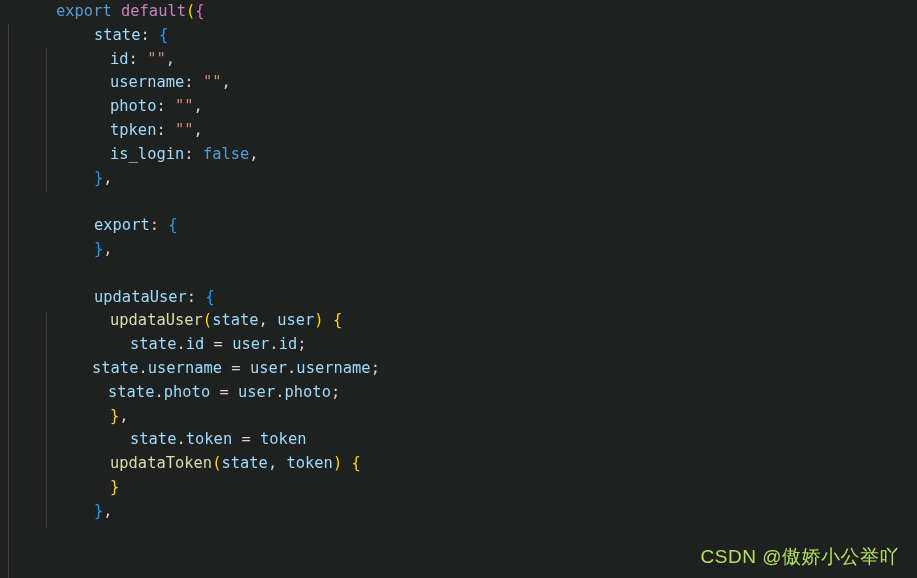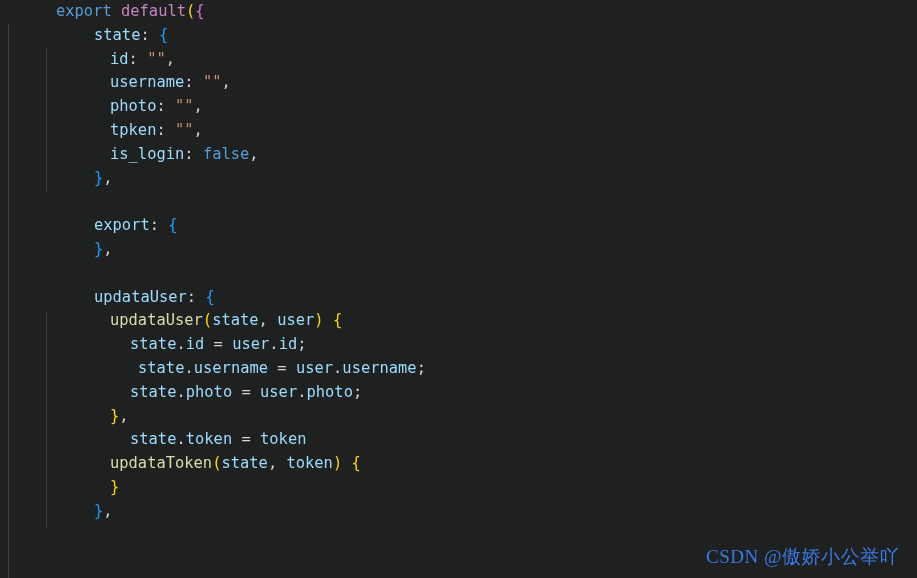--- a/index.html
+++ b/index.html
@@ -65,22 +65,22 @@
   .t-fn       { color: #dcdcaa; }
   .t-plain    { color: #d4d4d4; }
   .t-b-yellow { color: #ffd700; }
   .t-b-pink   { color: #da70d6; }
   .t-b-blue   { color: #179fff; }
 
   #watermark {
     position: absolute;
     right: 18px;
     bottom: 8px;
-    color: #3b82f6;
-    font-family: Liberation Serif, serif;
+    color: #bef264;
+    font-family: Liberation Sans, sans-serif;
     font-size: 19px;
     letter-spacing: 0.5px;
     z-index: 5;
     opacity: 0.92;
     white-space: nowrap;
   }
 </style>
 </head>
 <body>
 
@@ -115,23 +115,23 @@
     <div class="line"><span class="txt" style="padding-left:46px"><span class="t-b-blue">}</span><span class="t-plain">,</span></span></div>
 
     <div class="line"><span class="txt">&nbsp;</span></div>
 
     <div class="line"><span class="txt" style="padding-left:46px"><span class="t-prop">updataUser</span><span class="t-plain">: </span><span class="t-b-blue">{</span></span></div>
 
     <div class="line"><span class="txt" style="padding-left:62px"><span class="t-fn">updataUser</span><span class="t-b-yellow">(</span><span class="t-var">state</span><span class="t-plain">, </span><span class="t-var">user</span><span class="t-b-yellow">)</span><span class="t-plain"> </span><span class="t-b-yellow">{</span></span></div>
 
     <div class="line"><span class="txt" style="padding-left:82px"><span class="t-var">state</span><span class="t-plain">.</span><span class="t-prop">id</span><span class="t-plain"> = </span><span class="t-var">user</span><span class="t-plain">.</span><span class="t-prop">id</span><span class="t-plain">;</span></span></div>
 
-    <div class="line"><span class="txt" style="padding-left:90px"><span class="t-var">state</span><span class="t-plain">.</span><span class="t-prop">username</span><span class="t-plain"> = </span><span class="t-var">user</span><span class="t-plain">.</span><span class="t-prop">username</span><span class="t-plain">;</span></span></div>
+    <div class="line"><span class="txt" style="padding-left:44px"><span class="t-var">state</span><span class="t-plain">.</span><span class="t-prop">username</span><span class="t-plain"> = </span><span class="t-var">user</span><span class="t-plain">.</span><span class="t-prop">username</span><span class="t-plain">;</span></span></div>
 
-    <div class="line"><span class="txt" style="padding-left:82px"><span class="t-var">state</span><span class="t-plain">.</span><span class="t-prop">photo</span><span class="t-plain"> = </span><span class="t-var">user</span><span class="t-plain">.</span><span class="t-prop">photo</span><span class="t-plain">;</span></span></div>
+    <div class="line"><span class="txt" style="padding-left:60px"><span class="t-var">state</span><span class="t-plain">.</span><span class="t-prop">photo</span><span class="t-plain"> = </span><span class="t-var">user</span><span class="t-plain">.</span><span class="t-prop">photo</span><span class="t-plain">;</span></span></div>
 
 
     <div class="line"><span class="txt" style="padding-left:62px"><span class="t-b-yellow">}</span><span class="t-plain">,</span></span></div>
 
     <div class="line"><span class="txt" style="padding-left:82px"><span class="t-var">state</span><span class="t-plain">.</span><span class="t-prop">token</span><span class="t-plain"> = </span><span class="t-var">token</span></span></div>
 
     <div class="line"><span class="txt" style="padding-left:62px"><span class="t-fn">updataToken</span><span class="t-b-yellow">(</span><span class="t-var">state</span><span class="t-plain">, </span><span class="t-var">token</span><span class="t-b-yellow">)</span><span class="t-plain"> </span><span class="t-b-yellow">{</span></span></div>
 
     <div class="line"><span class="txt" style="padding-left:62px"><span class="t-b-yellow">}</span></span></div>
 

